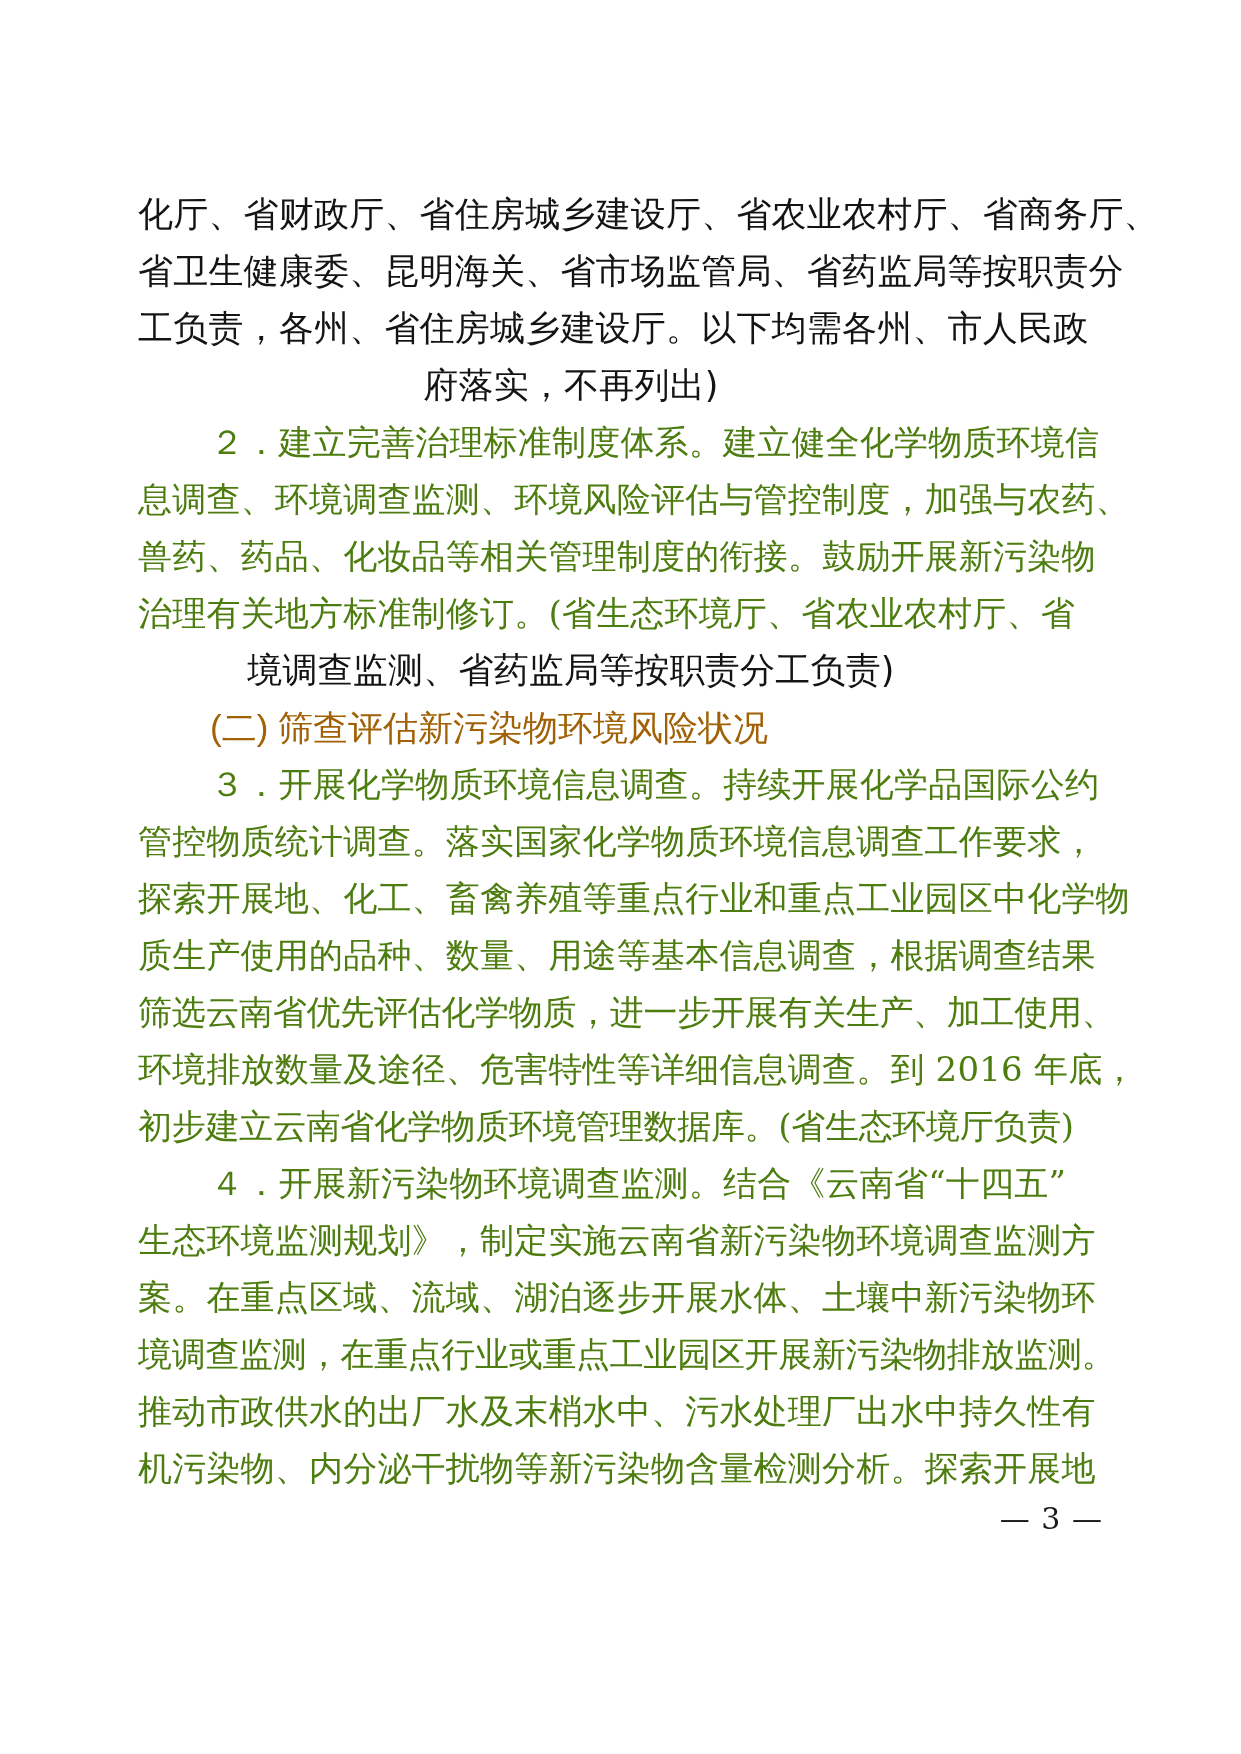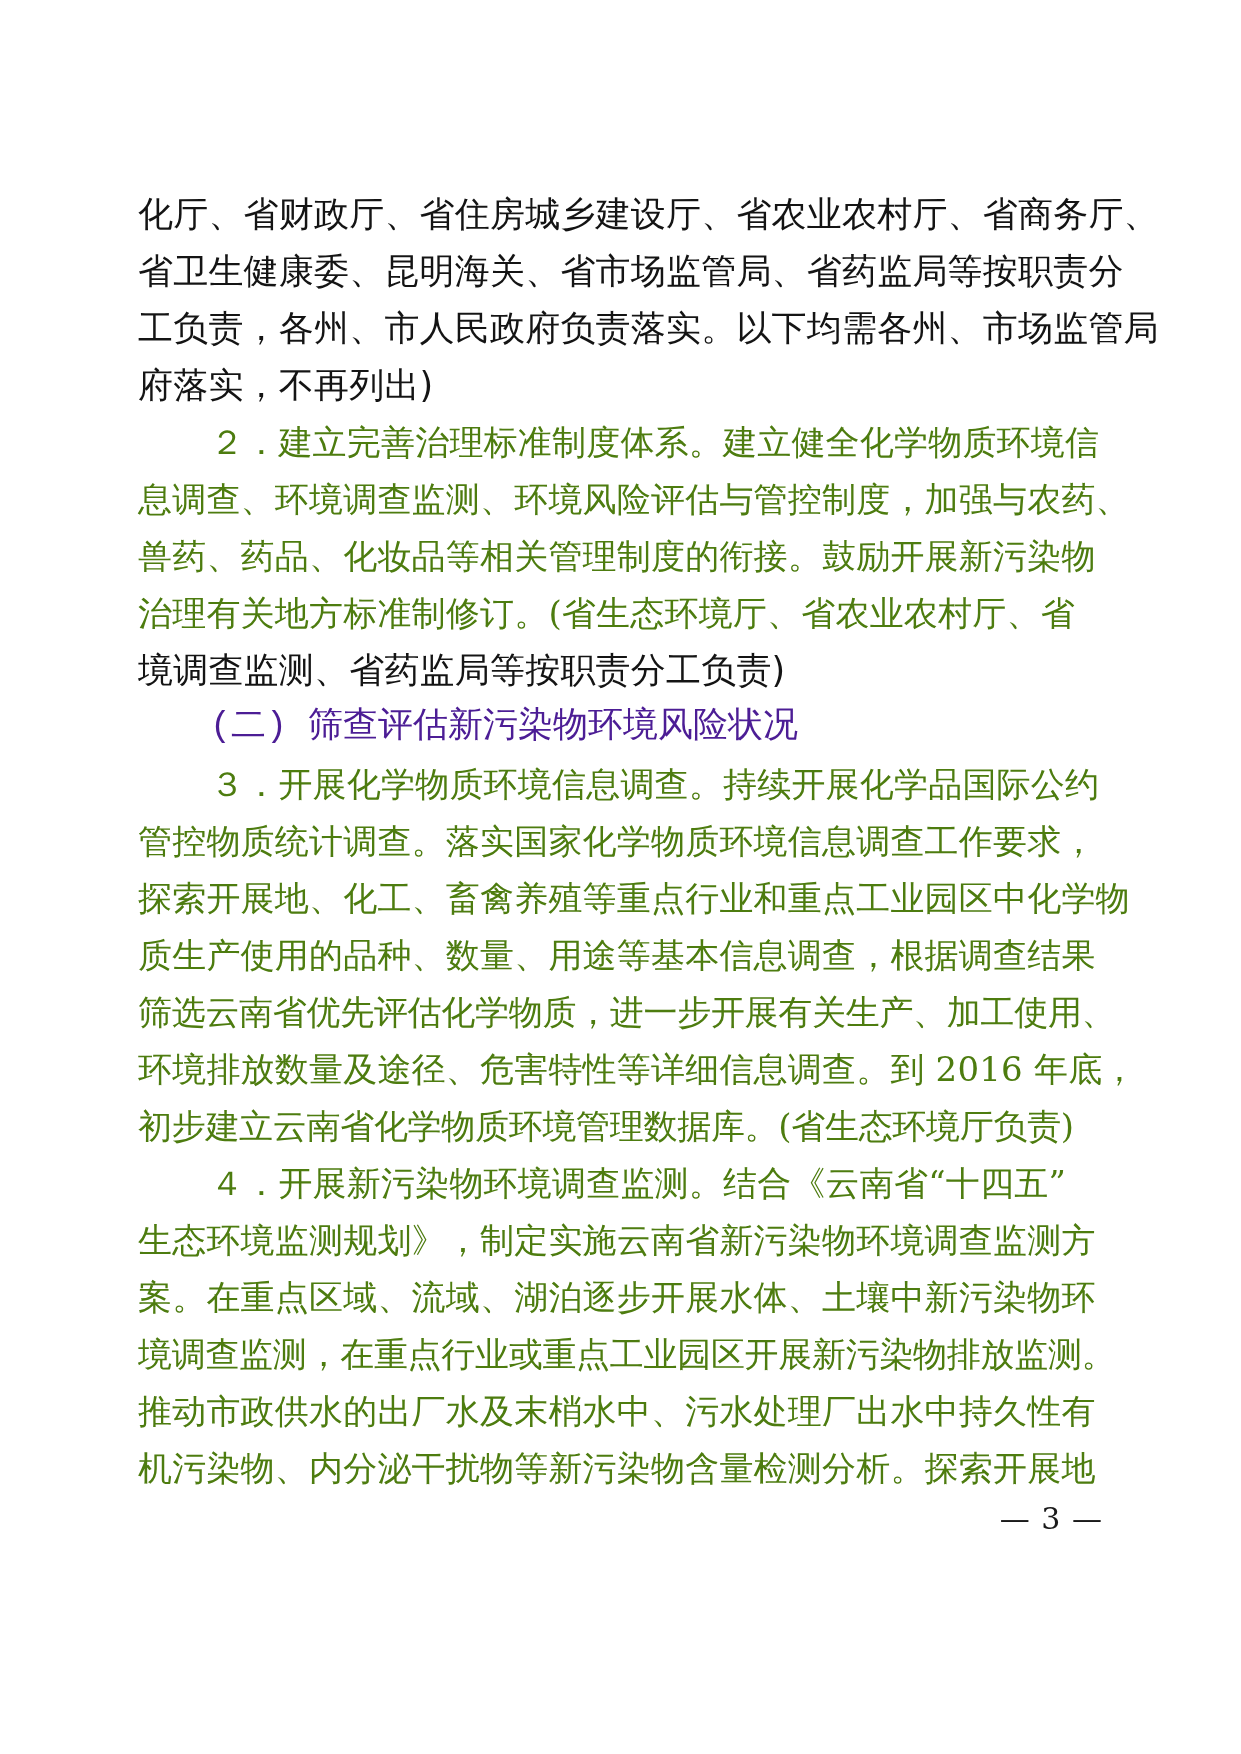--- a/index.html
+++ b/index.html
@@ -24,42 +24,43 @@
   }
   
   .hei-line {
     font-family: "DejaVu Sans", "Liberation Sans", sans-serif;
     font-size: 35px;
     line-height: 57px;
     color: #141414;
     letter-spacing: 0.2px;
     white-space: pre;
     font-weight: 400;
+    text-align: center;
   }
   
   .fs-line {
     font-family: "DejaVu Serif", "Liberation Serif", serif;
     font-size: 34px;
     line-height: 57px;
     color: #4d7c0f;
     letter-spacing: 0.2px;
     white-space: pre;
     font-weight: 400;
   }
   .fs-line.tight {
     letter-spacing: -0.3px;
   }
   .indent2 {
     padding-left: 72px;
   }
   .heading-line {
-    font-family: Liberation Mono, monospace;
+    font-family: Liberation Sans, sans-serif;
     font-size: 35px;
     line-height: 57px;
-    color: #4c1d95;
+    color: #a16207;
     white-space: pre;
     padding-left: 72px;
   }
   .footer {
     position: absolute;
     right: 138px;
     bottom: 218px;
     font-family: "DejaVu Serif", "Liberation Serif", serif;
     font-size: 30px;
     color: #1a1a1a;
@@ -69,21 +70,21 @@
 </style>
 </head>
 <body>
 
 <div class="page">
   <div class="content">
 
     <div>
       <div class="hei-line">化厅、省财政厅、省住房城乡建设厅、省农业农村厅、省商务厅、</div>
       <div class="hei-line">省卫生健康委、昆明海关、省市场监管局、省药监局等按职责分</div>
-      <div class="hei-line">工负责，各州、市人民政府负责落实。以下均需各州、市场监管局</div>
+      <div class="hei-line">工负责，各州、省住房城乡建设厅。以下均需各州、市人民政</div>
       <div class="hei-line">府落实，不再列出)</div>
     </div>
 
     <div>
       <div class="fs-line indent2">２．建立完善治理标准制度体系。建立健全化学物质环境信</div>
       <div class="fs-line">息调查、环境调查监测、环境风险评估与管控制度，加强与农药、</div>
       <div class="fs-line">兽药、药品、化妆品等相关管理制度的衔接。鼓励开展新污染物</div>
       <div class="fs-line">治理有关地方标准制修订。(省生态环境厅、省农业农村厅、省</div>
       <div class="hei-line">境调查监测、省药监局等按职责分工负责)</div>
     </div>

